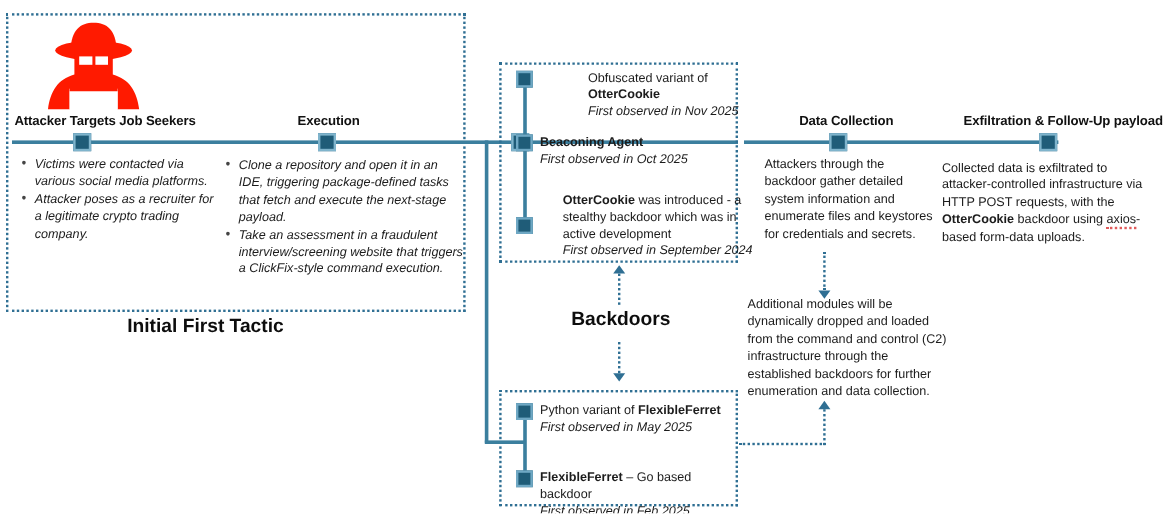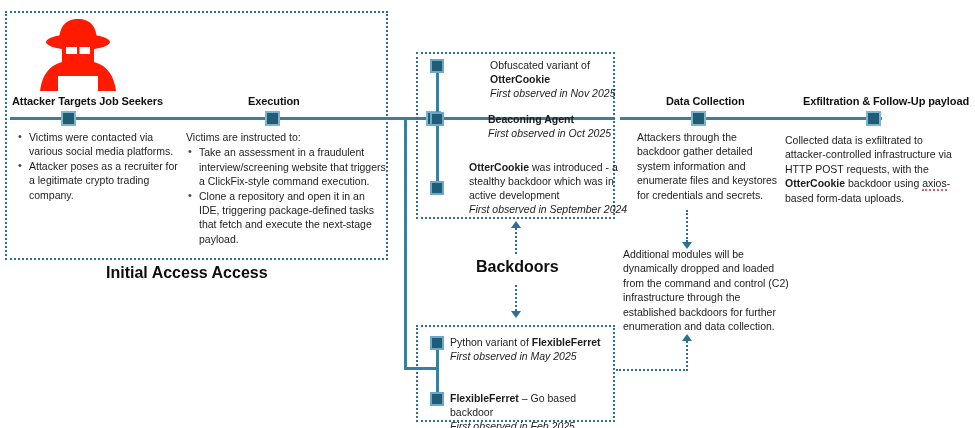--- a/index.html
+++ b/index.html
@@ -70,20 +70,21 @@
   .bullets {
     position: absolute;
     font-size: 10.5px;
     line-height: 14.4px;
     color: #1c1c1c;
   }
   .bullets ul {
     margin: 0;
     padding: 0;
     list-style: none;
+    font-style: italic;
   }
   .bullets li {
     position: relative;
     padding-left: 13px;
     margin: 0 0 0 0;
   }
   .bullets li:before {
     content: "\2022";
     position: absolute;
     left: 2px;
@@ -186,43 +187,42 @@
   <div class="phase-title" style="left:803px; top:95px;">Exfiltration &amp; Follow-Up payload</div>
 
   <div class="bullets" style="left:16px; top:130px; width:165px;">
     <ul>
       <li>Victims were contacted via various social media platforms.</li>
       <li>Attacker poses as a recruiter for a legitimate crypto trading company.</li>
     </ul>
   </div>
 
   <div class="bullets" style="left:186px; top:130px; width:200px;">
-    <p class="lead">Victims are instructed to:</p>
     <ul style="margin-top:1px;">
+      <li>Clone a repository and open it in an IDE, triggering package-defined tasks that fetch and execute the next-stage payload.</li>
       <li>Take an assessment in a fraudulent interview/screening website that triggers a ClickFix-style command execution.</li>
-      <li>Clone a repository and open it in an IDE, triggering package-defined tasks that fetch and execute the next-stage payload.</li>
     </ul>
   </div>
 
-  <div class="section-caption" style="left:106px; top:264px;">Initial Access Access</div>
+  <div class="section-caption" style="left:106px; top:264px;">Initial First Tactic</div>
 
   <div class="dotted-box" style="left:416px; top:52px; width:199px; height:167px;"></div>
 
   <div class="conn-v" style="left:436px; top:66px; height:122px;"></div>
 
   <div class="node-sm" style="left:430px; top:59px;"></div>
   <div class="node-sm" style="left:430px; top:112px;"></div>
   <div class="node-sm" style="left:430px; top:181px;"></div>
 
   <div class="bd-entry" style="left:450px; top:58px; width:160px;margin-left:40px;">
     <div><span>Obfuscated variant of </span><b>OtterCookie</b></div>
     <div class="ital">First observed in Nov 2025</div>
   </div>
 
-  <div class="bd-entry" style="left:450px; top:112px; width:160px;margin-left:38px;">
+  <div class="bd-entry" style="left:450px; top:112px; width:160px;">
     <div><b>Beaconing Agent</b></div>
     <div class="ital">First observed in Oct 2025</div>
   </div>
 
   <div class="bd-entry" style="left:450px; top:160px; width:163px;margin-left:19px;">
     <div><b>OtterCookie</b><span> was introduced - a stealthy backdoor which was in active development</span></div>
     <div class="ital">First observed in September 2024</div>
   </div>
 
   <div class="dotted-box" style="left:416px; top:325px; width:199px; height:97px;"></div>

